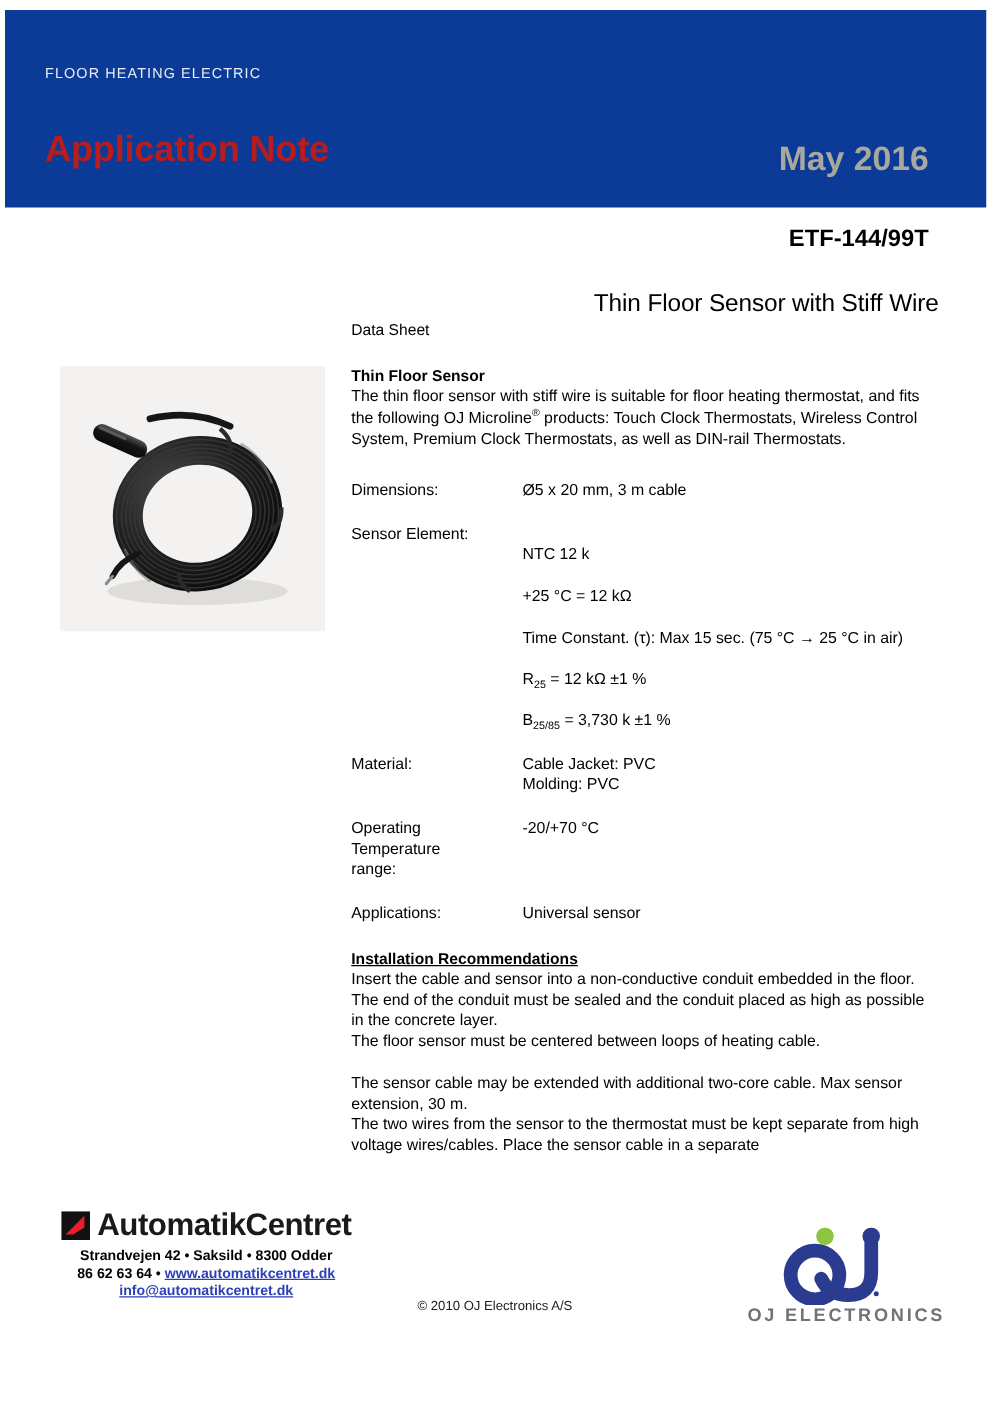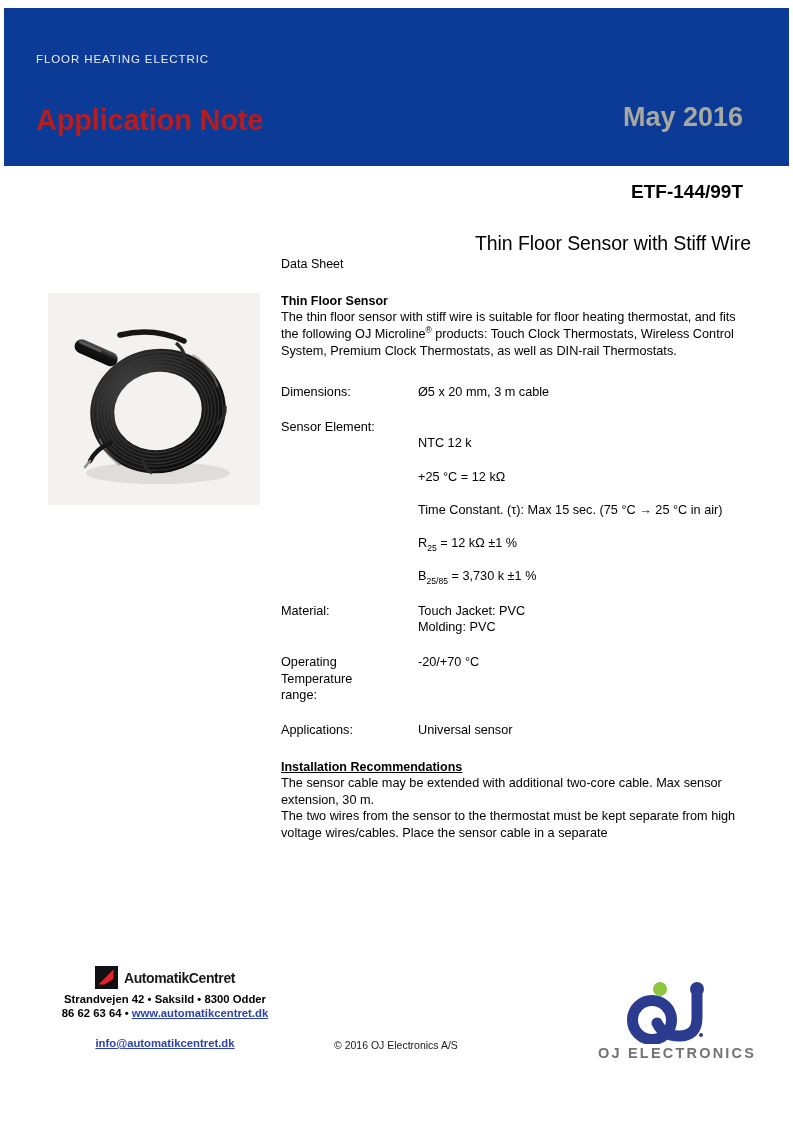--- a/index.html
+++ b/index.html
@@ -42,21 +42,21 @@
     top: 104px;
     font-size: 29px;
     font-weight: bold;
     color: #b91c1c;
     letter-spacing: -0.2px;
     white-space: nowrap;
   }
   .doc-date {
     position: absolute;
     right: 50px;
-    top: 102px;
+    top: 112px;
     font-size: 27px;
     font-weight: bold;
     color: #a9a89e;
     white-space: nowrap;
   }
 
   
   .product-code {
     position: absolute;
     right: 50px;
@@ -158,40 +158,40 @@
     align-items: center;
     justify-content: center;
     gap: 6px;
   }
   .ac-mark {
     width: 23px;
     height: 23px;
     flex: 0 0 auto;
   }
   .ac-wordmark {
-    font-size: 14px;
+    font-size: 25px;
     font-weight: bold;
     color: #1a1a1a;
     letter-spacing: -0.4px;
     white-space: nowrap;
   }
   .ac-line {
     font-size: 11.3px;
     color: #000000;
     margin-top: 4px;
     font-weight: bold;
     white-space: nowrap;
   }
   .ac-line.second { margin-top: 2px; }
   .ac-link {
     color: #2a3fb8;
     text-decoration: underline;
     font-weight: bold;
   }
-  .ac-email-row { margin-top: 18px; }
+  .ac-email-row { margin-top: 2px; }
 
   
   .copyright {
     position: absolute;
     left: 334px;
     top: 1039px;
     font-size: 10.5px;
     color: #1a1a1a;
     white-space: nowrap;
   }
@@ -296,58 +296,61 @@
         <td class="spec-value">
           <span>NTC 12 k</span><br>
           <span>+25 °C = 12 kΩ</span><br>
           <span>Time Constant. (τ): Max 15 sec. (75 °C → 25 °C in air)</span><br>
           <span><span>R</span><sub>25</sub><span> = 12 kΩ ±1 %</span></span><br>
           <span><span>B</span><sub>25/85</sub><span> = 3,730 k ±1 %</span></span>
         </td>
       </tr>
       <tr>
         <td class="spec-label">Material:</td>
-        <td class="spec-value">Touch Jacket: PVC
+        <td class="spec-value">Cable Jacket: PVC
 Molding: PVC</td>
       </tr>
       <tr>
         <td class="spec-label">Operating
 Temperature
 range:</td>
         <td class="spec-value">-20/+70 °C</td>
       </tr>
       <tr>
         <td class="spec-label">Applications:</td>
         <td class="spec-value">Universal sensor</td>
       </tr>
     </tbody>
   </table>
 
   <div class="install-block">
     <div class="install-heading">Installation Recommendations</div>
+    <p class="install-para">Insert the cable and sensor into a non-conductive conduit embedded in the floor.
+The end of the conduit must be sealed and the conduit placed as high as possible in the concrete layer.
+The floor sensor must be centered between loops of heating cable.</p>
     <p class="install-para">The sensor cable may be extended with additional two-core cable. Max sensor extension, 30 m.
 The two wires from the sensor to the thermostat must be kept separate from high voltage wires/cables. Place the sensor cable in a separate</p>
   </div>
 
 </div>
 
 <div class="ac-footer">
   <div class="ac-logo-row">
     <svg class="ac-mark" viewBox="0 0 23 23">
       <rect x="0" y="0" width="23" height="23" fill="#111111"></rect>
       <polygon points="3.5,18.5 18.5,3.5 18.5,13 9.5,18.5" fill="#e8202a"></polygon>
     </svg>
     <span class="ac-wordmark">AutomatikCentret</span>
   </div>
   <div class="ac-line">Strandvejen 42 • Saksild • 8300 Odder</div>
   <div class="ac-line second"><span>86 62 63 64 • </span><a class="ac-link" href="#">www.automatikcentret.dk</a></div>
   <div class="ac-line ac-email-row"><a class="ac-link" href="#">info@automatikcentret.dk</a></div>
 </div>
 
-<div class="copyright">© 2016 OJ Electronics A/S</div>
+<div class="copyright">© 2010 OJ Electronics A/S</div>
 
 <div class="oj-logo">
   <svg class="oj-mark" width="104" height="62" viewBox="0 0 104 62">
 
     <circle cx="31" cy="38" r="19.5" fill="none" stroke="#2b3b8f" stroke-width="11"></circle>
 
     <path d="M76,12 L76,36 q0,18 -18,18 q-16,0 -22,-13" fill="none" stroke="#2b3b8f" stroke-width="11" stroke-linecap="round"></path>
 
     <circle cx="39" cy="7" r="7" fill="#8cc63f"></circle>
 

